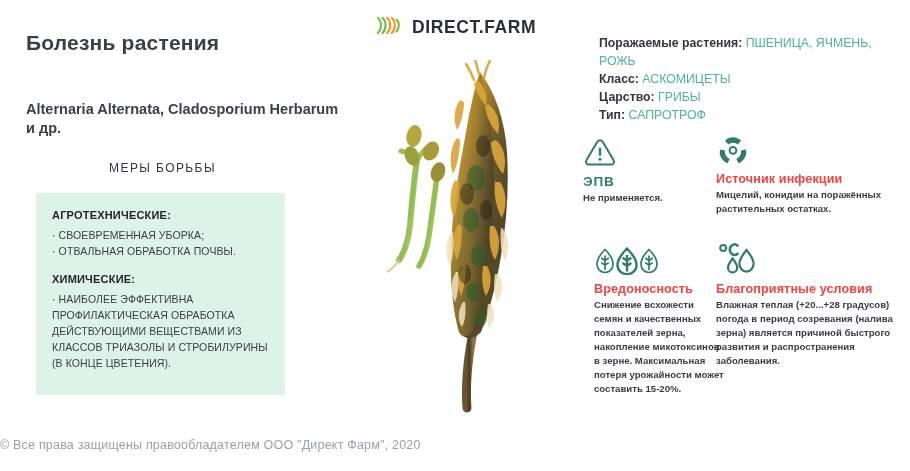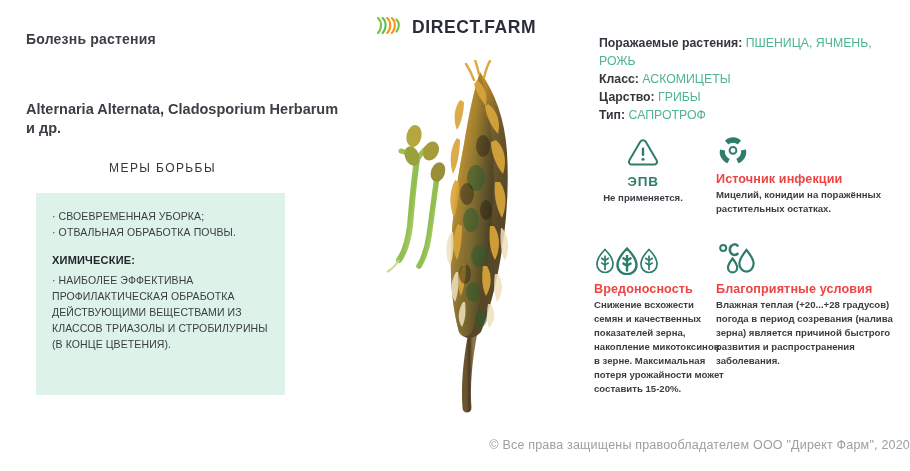--- a/index.html
+++ b/index.html
@@ -17,21 +17,21 @@
     height: 471px;
     background: #ffffff;
     overflow: hidden;
   }
 
   
   .kicker {
     position: absolute;
     left: 26px;
     top: 31px;
-    font-size: 14px;
+    font-size: 21px;
     font-weight: bold;
     color: #3b3f46;
     letter-spacing: 0.2px;
   }
   .disease-title {
     position: absolute;
     left: 24px;
     top: 53px;
     font-size: 41px;
     font-weight: bold;
@@ -137,53 +137,54 @@
     letter-spacing: 0.1px;
   }
   .ic-body {
     font-size: 9.6px;
     color: #3a3d43;
     line-height: 1.46;
     margin-top: 2px;
     font-weight: bold;
   }
 
-  #cell-epv   { left: 583px; top: 137px; width: 120px; text-align: center; }
+  #cell-epv   { left: 583px; top: 137px; width: 120px; }
   #cell-src   { left: 716px; top: 135px; width: 180px; }
   #cell-harm  { left: 594px; top: 247px; width: 130px; }
   #cell-cond  { left: 716px; top: 243px; width: 180px; }
 
   #cell-epv .ic-title { color: #2e7d6b; font-size: 13.5px; letter-spacing: 0.8px; }
   #cell-epv .ic-body  { font-weight: bold; font-size: 9.6px; }
 
   .footer {
     position: absolute;
     left: 0;
     top: 438px;
     width: 910px;
-    text-align: right;
+    text-align: left;
     font-size: 12.5px;
     color: #9aa0a6;
     letter-spacing: 0.2px;
   }
 </style>
 </head>
 <body>
 
 <div id="poster">
 
   <div class="kicker">Болезнь растения</div>
 
 
   <div class="latin-name">Alternaria Alternata, Cladosporium Herbarum и др.</div>
 
   <div class="measures-heading">МЕРЫ БОРЬБЫ</div>
 
   <div class="measures-box">
     <div class="measures-inner">
+      <div class="m-head">АГРОТЕХНИЧЕСКИЕ:</div>
       <div class="m-list" style="white-space:pre-line">· СВОЕВРЕМЕННАЯ УБОРКА;
 · ОТВАЛЬНАЯ ОБРАБОТКА ПОЧВЫ.</div>
       <div class="m-gap"></div>
       <div class="m-head">ХИМИЧЕСКИЕ:</div>
       <div class="m-list">· НАИБОЛЕЕ ЭФФЕКТИВНА ПРОФИЛАКТИЧЕСКАЯ ОБРАБОТКА ДЕЙСТВУЮЩИМИ ВЕЩЕСТВАМИ ИЗ КЛАССОВ ТРИАЗОЛЫ И СТРОБИЛУРИНЫ (В КОНЦЕ ЦВЕТЕНИЯ).</div>
     </div>
   </div>
 
   <div class="logo">
     <span>

